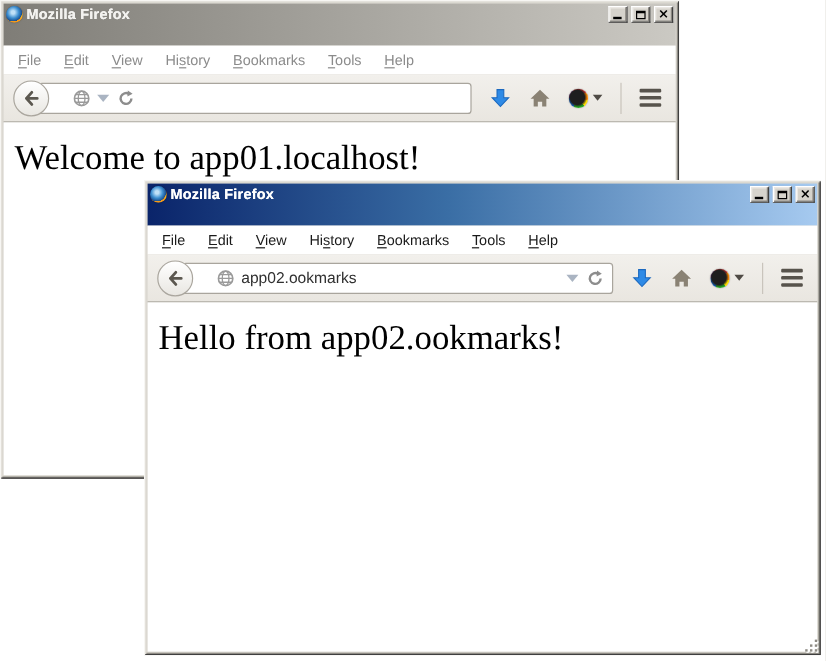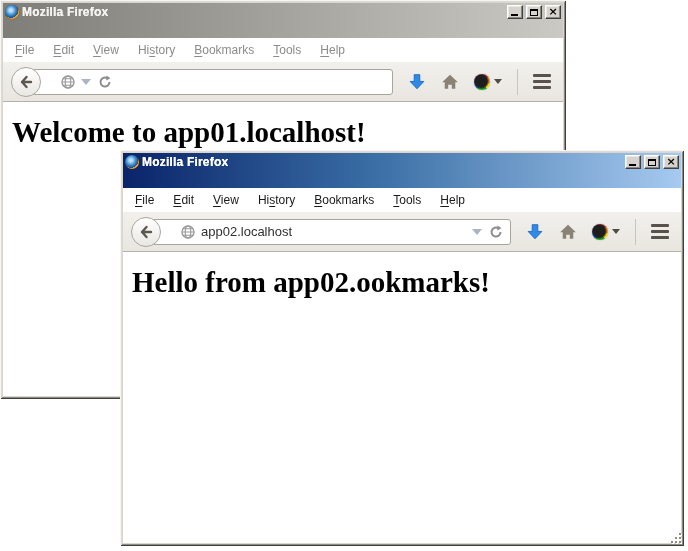--- a/index.html
+++ b/index.html
@@ -75,21 +75,21 @@
       radial-gradient(circle at 45% 45%, #1e1e1e 0 48%, rgba(30,30,30,.35) 60%, rgba(0,0,0,0) 66%),
       conic-gradient(#d33 0 14%, #f80 14% 28%, #fd0 28% 40%, #2a2 40% 58%, #16c 58% 76%, #627 76% 90%, #d33 90%);
     box-shadow:0 0 1px rgba(0,0,0,.6);}
   .dd-tri{width:0;height:0;border-left:4px solid transparent;border-right:4px solid transparent;
     border-top:5px solid #4f4b45;}
   .vsep{width:1px;height:26px;background:#c9c4bc;flex:0 0 1px;}
   .hamburger{display:flex;flex-direction:column;gap:3px;width:18px;flex:0 0 18px;}
   .hamburger i{display:block;height:3px;background:#57534c;border-radius:1px;}
 
   .content{flex:1;background:#ffffff;overflow:hidden;position:relative;}
-  .content h1{font-family:"Liberation Serif","DejaVu Serif",serif;font-size:29px;font-weight:bold;
+  .content h1{font-family:"Liberation Serif","DejaVu Serif",serif;font-size:29px;font-weight:normal;
     color:#000;margin:14px 0 0 9px;white-space:nowrap;}
 
   .resize-grip{position:absolute;right:1px;bottom:1px;width:14px;height:14px;}
 </style>
 </head>
 <body>
 
 <div class="window inactive-win" id="win1">
   <div class="titlebar inactive">
     <span class="fx-logo"></span>
@@ -191,21 +191,21 @@
         </svg>
     </div>
     <div class="urlbar">
       <span class="globe">
         <svg width="14" height="14" viewBox="0 0 14 14">
             <circle cx="7" cy="7" r="6" fill="none" stroke="#9a9a9a" stroke-width="1.4"></circle>
             <ellipse cx="7" cy="7" rx="2.8" ry="6" fill="none" stroke="#9a9a9a" stroke-width="1.1"></ellipse>
             <path d="M1 7 H13 M2 3.8 H12 M2 10.2 H12" stroke="#9a9a9a" stroke-width="1.1" fill="none"></path>
           </svg>
       </span>
-      <span class="url-text">app02.localhost</span>
+      <span class="url-text">app02.ookmarks</span>
       <span class="url-drop"></span>
       <span class="reload">
         <svg width="16" height="16" viewBox="0 0 16 16">
             <path d="M12.5 8 A4.5 4.5 0 1 1 10.5 4.3" stroke="#8d8d8d" stroke-width="2" fill="none"></path>
             <path d="M9.5 1.5 L13.5 4.2 L9.2 6.5 Z" fill="#8d8d8d"></path>
           </svg>
       </span>
     </div>
     <div class="tb-icon">
       <svg width="18" height="18" viewBox="0 0 16 16">

